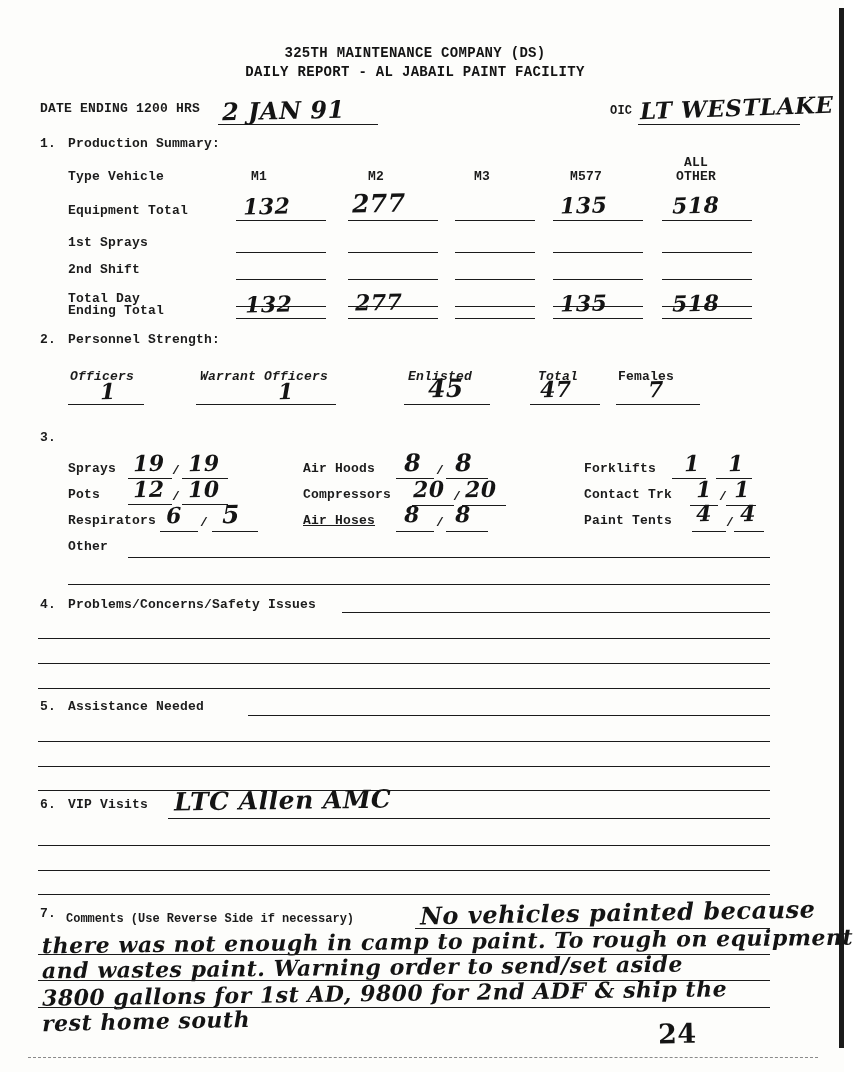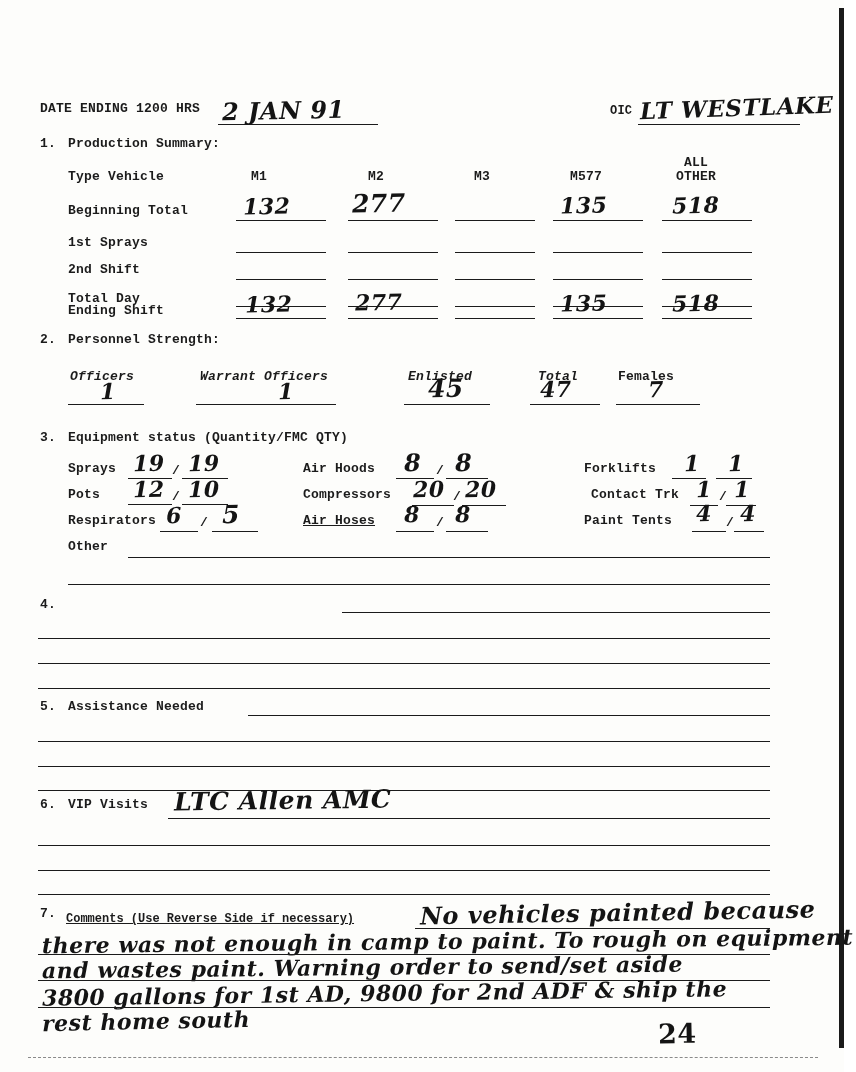--- a/index.html
+++ b/index.html
@@ -107,41 +107,45 @@
 </style>
 </head>
 <body>
 
 <div class="page">
 
   <div class="scan-edge"></div>
   <div class="scan-edge-2"></div>
   <div class="bottom-dash"></div>
 
+  <div class="title-block">
+    <div class="title-line">325TH MAINTENANCE COMPANY (DS)</div>
+    <div class="title-line">DAILY REPORT - AL JABAIL PAINT FACILITY</div>
+  </div>
 
   <div class="typed abs" style="left:40px; top:101px;">DATE ENDING 1200 HRS</div>
   <div class="rule" style="left:218px; top:124px; width:160px;"></div>
   <div class="hand abs" style="left:222px; top:96px; font-size:24px;">2 JAN 91</div>
 
   <div class="typed abs" style="left:610px; top:104px; font-size:12px;">OIC</div>
   <div class="rule" style="left:638px; top:124px; width:162px;"></div>
   <div class="hand abs" style="left:640px; top:94px; font-size:23px; transform:rotate(-2deg);">LT WESTLAKE</div>
 
   <div class="typed abs" style="left:40px; top:136px;">1.</div>
   <div class="typed abs" style="left:68px; top:136px;">Production Summary:</div>
 
   <div class="typed abs" style="left:68px; top:169px;">Type Vehicle</div>
   <div class="typed abs" style="left:251px; top:169px;">M1</div>
   <div class="typed abs" style="left:368px; top:169px;">M2</div>
   <div class="typed abs" style="left:474px; top:169px;">M3</div>
   <div class="typed abs" style="left:570px; top:169px;">M577</div>
   <div class="typed abs" style="left:684px; top:155px;">ALL</div>
   <div class="typed abs" style="left:676px; top:169px;">OTHER</div>
 
-  <div class="typed abs" style="left:68px; top:203px;">Beginning Total</div>
+  <div class="typed abs" style="left:68px; top:203px;">Equipment Total</div>
   <div class="rule" style="left:236px; top:220px; width:90px;"></div>
   <div class="rule" style="left:348px; top:220px; width:90px;"></div>
   <div class="rule" style="left:455px; top:220px; width:80px;"></div>
   <div class="rule" style="left:553px; top:220px; width:90px;"></div>
   <div class="rule" style="left:662px; top:220px; width:90px;"></div>
   <div class="hand abs" style="left:243px; top:193px;">132</div>
   <div class="hand abs" style="left:352px; top:189px; font-size:25px;">277</div>
   <div class="hand abs" style="left:462px; top:193px;"></div>
   <div class="hand abs" style="left:560px; top:192px;">135</div>
   <div class="hand abs" style="left:672px; top:192px;">518</div>
@@ -160,21 +164,21 @@
   <div class="rule" style="left:553px; top:279px; width:90px;"></div>
   <div class="rule" style="left:662px; top:279px; width:90px;"></div>
 
   <div class="typed abs" style="left:68px; top:291px;">Total Day</div>
   <div class="rule" style="left:236px; top:306px; width:90px;"></div>
   <div class="rule" style="left:348px; top:306px; width:90px;"></div>
   <div class="rule" style="left:455px; top:306px; width:80px;"></div>
   <div class="rule" style="left:553px; top:306px; width:90px;"></div>
   <div class="rule" style="left:662px; top:306px; width:90px;"></div>
 
-  <div class="typed abs" style="left:68px; top:303px;">Ending Shift</div>
+  <div class="typed abs" style="left:68px; top:303px;">Ending Total</div>
   <div class="rule" style="left:236px; top:318px; width:90px;"></div>
   <div class="rule" style="left:348px; top:318px; width:90px;"></div>
   <div class="rule" style="left:455px; top:318px; width:80px;"></div>
   <div class="rule" style="left:553px; top:318px; width:90px;"></div>
   <div class="rule" style="left:662px; top:318px; width:90px;"></div>
   <div class="hand abs" style="left:245px; top:291px;">132</div>
   <div class="hand abs" style="left:355px; top:289px;">277</div>
   <div class="hand abs" style="left:462px; top:291px;"></div>
   <div class="hand abs" style="left:560px; top:290px;">135</div>
   <div class="hand abs" style="left:672px; top:290px;">518</div>
@@ -194,21 +198,20 @@
   <div class="rule" style="left:530px; top:404px; width:70px;"></div>
   <div class="rule" style="left:616px; top:404px; width:84px;"></div>
 
   <div class="hand abs" style="left:100px; top:378px;">1</div>
   <div class="hand abs" style="left:278px; top:378px;">1</div>
   <div class="hand abs" style="left:428px; top:374px; font-size:25px;">45</div>
   <div class="hand abs" style="left:540px; top:376px;">47</div>
   <div class="hand abs" style="left:648px; top:376px;">7</div>
 
   <div class="typed abs" style="left:40px; top:430px;">3.</div>
-  <div class="typed abs" style="left:68px; top:430px;">Equipment status (Quantity/FMC QTY)</div>
 
   <div class="typed abs" style="left:68px; top:461px;">Sprays</div>
   <div class="rule" style="left:128px; top:478px; width:44px;"></div>
   <div class="rule" style="left:182px; top:478px; width:46px;"></div>
   <div class="typed abs" style="left:172px; top:463px;">/</div>
   <div class="hand abs" style="left:133px; top:450px;">19</div>
   <div class="hand abs" style="left:188px; top:450px;">19</div>
 
   <div class="typed abs" style="left:68px; top:487px;">Pots</div>
   <div class="rule" style="left:128px; top:504px; width:44px;"></div>
@@ -244,40 +247,41 @@
   <div class="typed abs" style="left:436px; top:515px;">/</div>
   <div class="hand abs" style="left:404px; top:501px;">8</div>
   <div class="hand abs" style="left:455px; top:501px;">8</div>
 
   <div class="typed abs" style="left:584px; top:461px;">Forklifts</div>
   <div class="rule" style="left:672px; top:478px; width:34px;"></div>
   <div class="rule" style="left:716px; top:478px; width:36px;"></div>
   <div class="hand abs" style="left:684px; top:450px;">1</div>
   <div class="hand abs" style="left:728px; top:450px;">1</div>
 
-  <div class="typed abs" style="left:584px; top:487px;margin-left:7px;">Contact Trk</div>
+  <div class="typed abs" style="left:584px; top:487px;">Contact Trk</div>
   <div class="rule" style="left:690px; top:505px; width:28px;"></div>
   <div class="rule" style="left:726px; top:505px; width:30px;"></div>
   <div class="typed abs" style="left:719px; top:489px;">/</div>
   <div class="hand abs" style="left:696px; top:476px;">1</div>
   <div class="hand abs" style="left:734px; top:476px;">1</div>
 
   <div class="typed abs" style="left:584px; top:513px;">Paint Tents</div>
   <div class="rule" style="left:692px; top:531px; width:34px;"></div>
   <div class="rule" style="left:734px; top:531px; width:30px;"></div>
   <div class="typed abs" style="left:726px; top:515px;">/</div>
   <div class="hand abs" style="left:696px; top:500px;">4</div>
   <div class="hand abs" style="left:740px; top:500px;">4</div>
 
   <div class="typed abs" style="left:68px; top:539px;">Other</div>
   <div class="rule" style="left:128px; top:557px; width:642px;"></div>
   <div class="abs hand-sm" style="left:132px; top:535px;"></div>
   <div class="rule" style="left:68px; top:584px; width:702px;"></div>
 
   <div class="typed abs" style="left:40px; top:597px;">4.</div>
+  <div class="typed abs" style="left:68px; top:597px;">Problems/Concerns/Safety Issues</div>
   <div class="rule" style="left:342px; top:612px; width:428px;"></div>
   <div class="rule" style="left:38px; top:638px; width:732px;"></div>
   <div class="rule" style="left:38px; top:663px; width:732px;"></div>
   <div class="rule" style="left:38px; top:688px; width:732px;"></div>
 
   <div class="typed abs" style="left:40px; top:699px;">5.</div>
   <div class="typed abs" style="left:68px; top:699px;">Assistance Needed</div>
   <div class="rule" style="left:248px; top:715px; width:522px;"></div>
   <div class="rule" style="left:38px; top:741px; width:732px;"></div>
   <div class="rule" style="left:38px; top:766px; width:732px;"></div>
@@ -285,21 +289,21 @@
 
   <div class="typed abs" style="left:40px; top:797px;">6.</div>
   <div class="typed abs" style="left:68px; top:797px;">VIP Visits</div>
   <div class="rule" style="left:168px; top:818px; width:602px;"></div>
   <div class="hand abs" style="left:174px; top:786px; font-size:25px; transform:rotate(-0.8deg);">LTC Allen   AMC</div>
   <div class="rule" style="left:38px; top:845px; width:732px;"></div>
   <div class="rule" style="left:38px; top:870px; width:732px;"></div>
   <div class="rule" style="left:38px; top:894px; width:732px;"></div>
 
   <div class="typed abs" style="left:40px; top:906px;">7.</div>
-  <div class="typed-sm abs" style="left:66px; top:912px;text-decoration:underline;">Comments (Use Reverse Side if necessary)</div>
+  <div class="typed-sm abs" style="left:66px; top:912px;">Comments (Use Reverse Side if necessary)</div>
 
   <div class="hand abs" style="left:420px; top:898px; font-size:24px; transform:rotate(-1deg);">No vehicles painted because</div>
   <div class="rule" style="left:415px; top:928px; width:355px;"></div>
 
   <div class="hand abs" style="left:42px; top:928px; font-size:22px; transform:rotate(-0.6deg);">there was not enough in camp to paint. To rough on equipment</div>
   <div class="rule" style="left:38px; top:954px; width:732px;"></div>
 
   <div class="hand abs" style="left:42px; top:954px; font-size:22px; transform:rotate(-0.6deg);">and wastes paint. Warning order to send/set aside</div>
   <div class="rule" style="left:38px; top:980px; width:732px;"></div>
 

